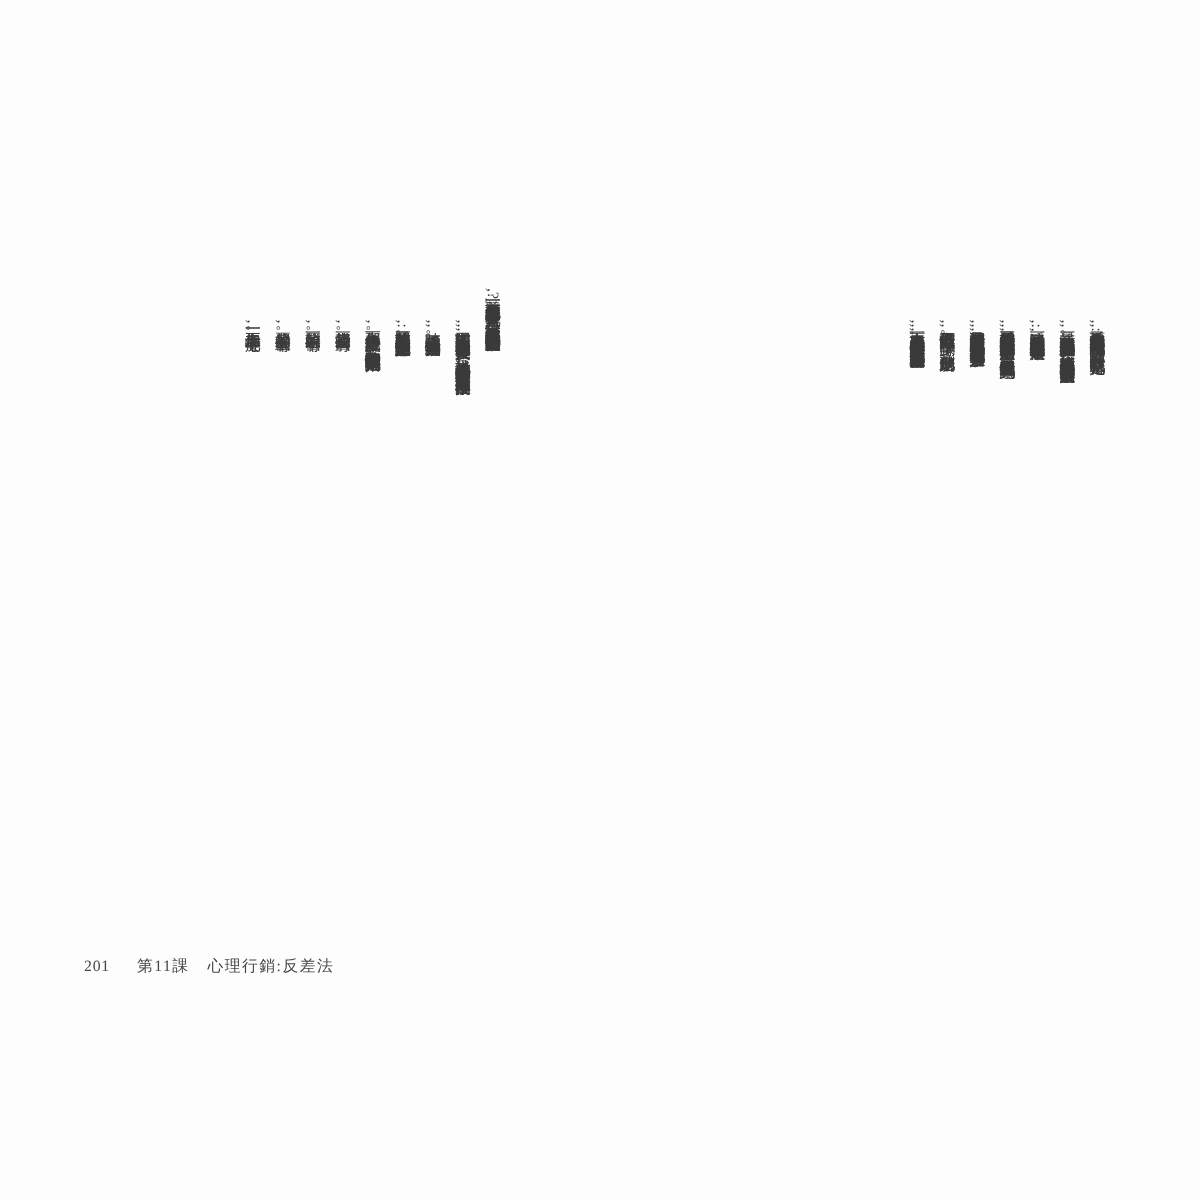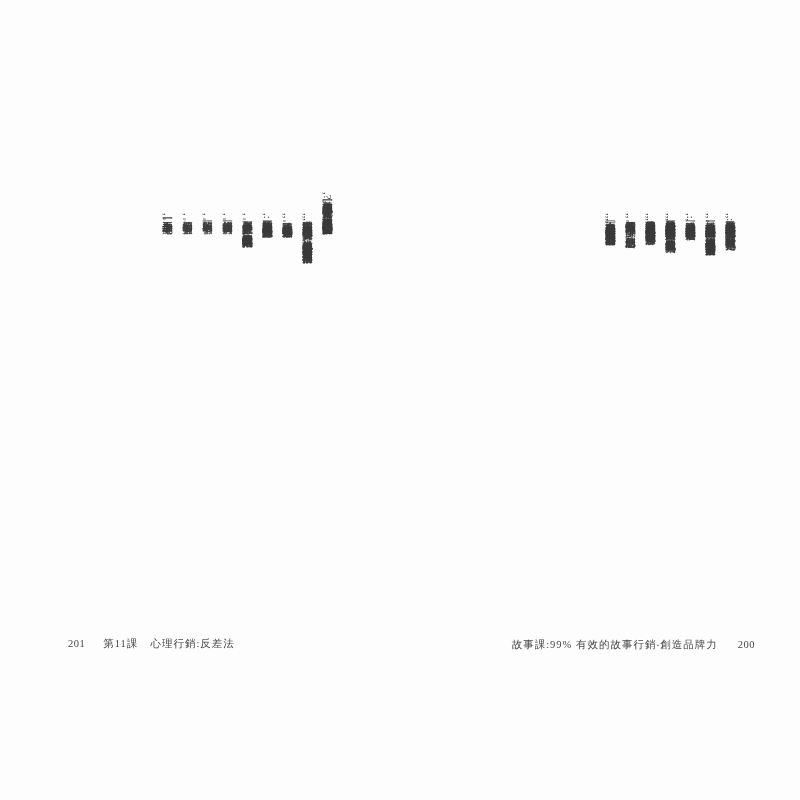--- a/index.html
+++ b/index.html
@@ -47,21 +47,21 @@
     width: 280px;
   }
   .footer {
     position: absolute;
     top: 637px;
     font-size: 10.5px;
     color: #474747;
     letter-spacing: 1px;
     white-space: nowrap;
   }
-  .footer-left { left: 68px; }
+  .footer-left { left: 56px; }
   .footer-right { right: 45px; }
   .footer .page-num { letter-spacing: 0.5px; }
   .footer-left .page-num { margin-right: 18px; }
   .footer-left .chapter { margin-right: 12px; }
   .footer-right .book-title { margin-right: 20px; }
 </style>
 </head>
 <body>
 
 <div class="spread">
@@ -85,17 +85,14 @@
     <p>直接捐錢的,只有一個。</p>
     <p>買餅乾的,有十一個。</p>
     <p>捐發票的,有十五個。</p>
     <p>一加十一再加上十五,等於二十七。</p>
   </div>
 
   <div class="footer footer-left">
     <span class="page-num">201</span><span class="chapter">第11課</span><span>心理行銷:反差法</span>
   </div>
 
-  <div class="footer footer-right">
-    <span class="book-title">故事課:99% 有效的故事行銷‧創造品牌力</span><span class="page-num">200</span>
-  </div>
 
 </div>
 
 </body></html>

